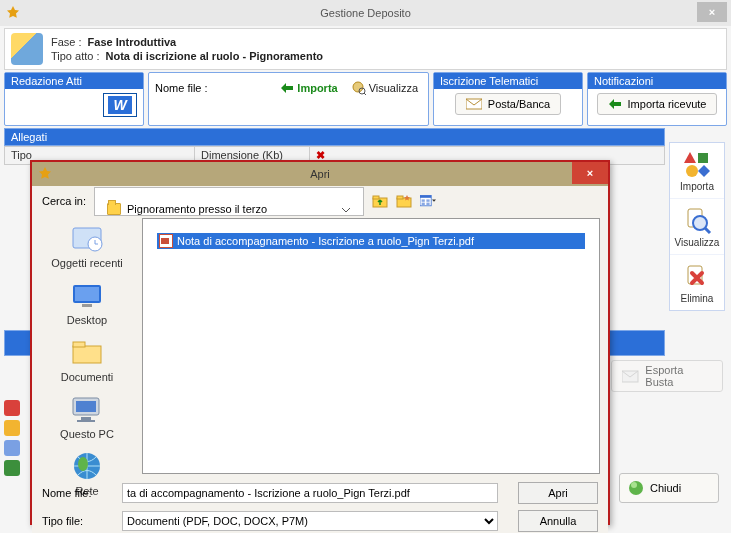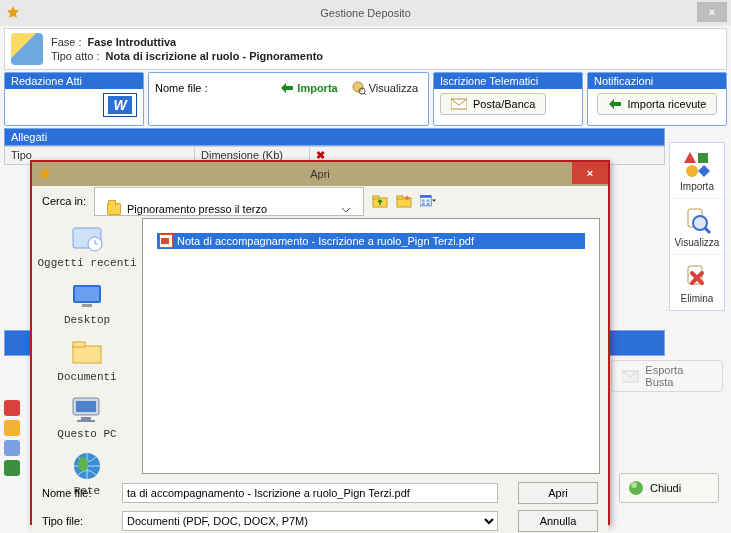--- a/index.html
+++ b/index.html
@@ -74,21 +74,21 @@
   .lookIn { border: 1px solid #bcbcbc; background: #fff; height: 29px; display: flex; align-items: flex-end; padding: 0 12px; gap: 6px; width: 270px; position: relative; }
   .folder-ico { width: 14px; height: 12px; background: #ffd24a; border: 1px solid #d1a534; border-radius: 1px; position: relative; }
   .folder-ico::before { content: ''; position: absolute; top: -4px; left: 0; width: 6px; height: 4px; background: #ffd24a; border: 1px solid #d1a534; border-bottom: none; border-radius: 1px 1px 0 0; }
   .tool-icons { display: flex; gap: 8px; }
   .tool-icon { width: 16px; height: 16px; }
 
   .dlg-body { display: flex; height: 260px; background: #f4f2ed; }
   .places { width: 110px; display: flex; flex-direction: column; align-items: center; padding: 6px 0; gap: 10px; }
   .place { display: flex; flex-direction: column; align-items: center; gap: 3px; }
   .place-icon { width: 40px; height: 32px; }
-  .place-lbl { color: #333; font-family: Liberation Mono, monospace; }
+  .place-lbl { color: #333; }
   .filelist { flex: 1; background: #fff; border: 1px solid #999; margin: 2px 8px 2px 0; padding: 14px; overflow: auto; }
   .file-row { display: flex; align-items: center; gap: 4px; padding: 1px 2px; }
   .file-row.selected { background: #2b73da; color: #fff; }
   .pdf-ico { width: 14px; height: 14px; background: #fff; border: 1px solid #c94f3a; position: relative; }
   .pdf-ico::after { content: ''; position: absolute; left: 1px; top: 3px; width: 8px; height: 6px; background: #c94f3a; }
 
   .dlg-bottom { background: #f4f2ed; padding: 6px 10px; display: grid; grid-template-columns: 70px 1fr 90px; gap: 6px 10px; align-items: center; }
   .dlg-input { border: 1px solid #bcbcbc; background: #fff; height: 20px; padding: 0 4px; width: 100%; }
   .dlg-select { border: 1px solid #bcbcbc; background: #fff; height: 20px; width: 100%; }
   .dlg-btn { border: 1px solid #adadad; background: #f2f2f0; height: 22px; width: 80px; margin-left: auto; }
@@ -150,21 +150,21 @@
               <circle cx="6" cy="6" r="5" fill="#e6ca7a" stroke="#b58b20"></circle>
               <circle cx="10" cy="10" r="3" fill="none" stroke="#555"></circle>
               <line x1="12" y1="12" x2="14" y2="14" stroke="#555"></line>
             </svg>
           <span>Visualizza</span>
         </span>
       </div>
     </div>
     <div class="group g-pag">
       <div class="group-title">Iscrizione Telematici</div>
-      <div class="group-body" style="justify-content:flex-start">
+      <div class="group-body" style="justify-content:center">
         <div class="btn-like">
           <svg width="16" height="14">
               <rect x="0" y="2" width="16" height="10" fill="#fff" stroke="#b8903a"></rect>
               <path d="M0 2l8 6 8-6" fill="none" stroke="#b8903a"></path>
             </svg>
           <span>Posta/Banca</span>
         </div>
       </div>
     </div>
     <div class="group g-notif">

